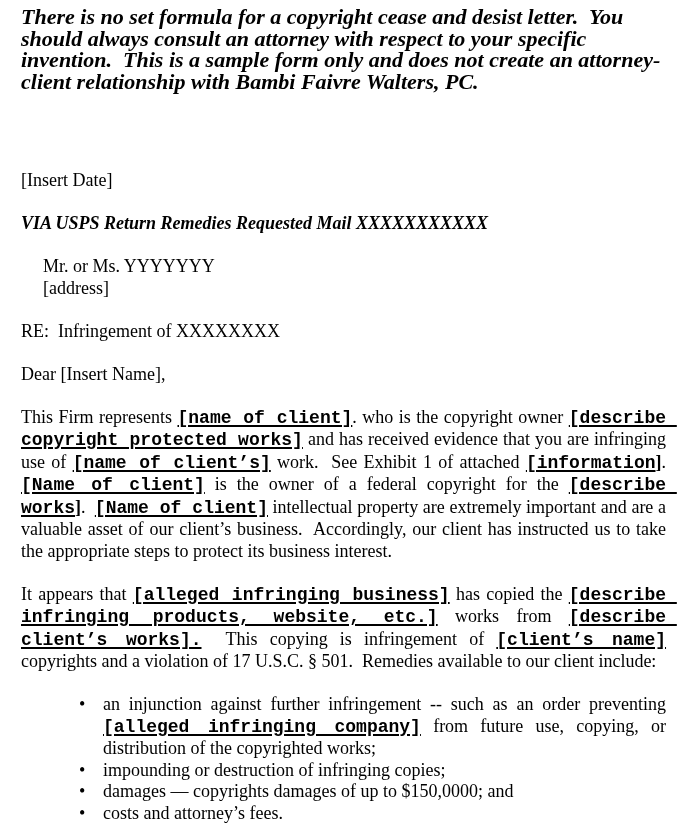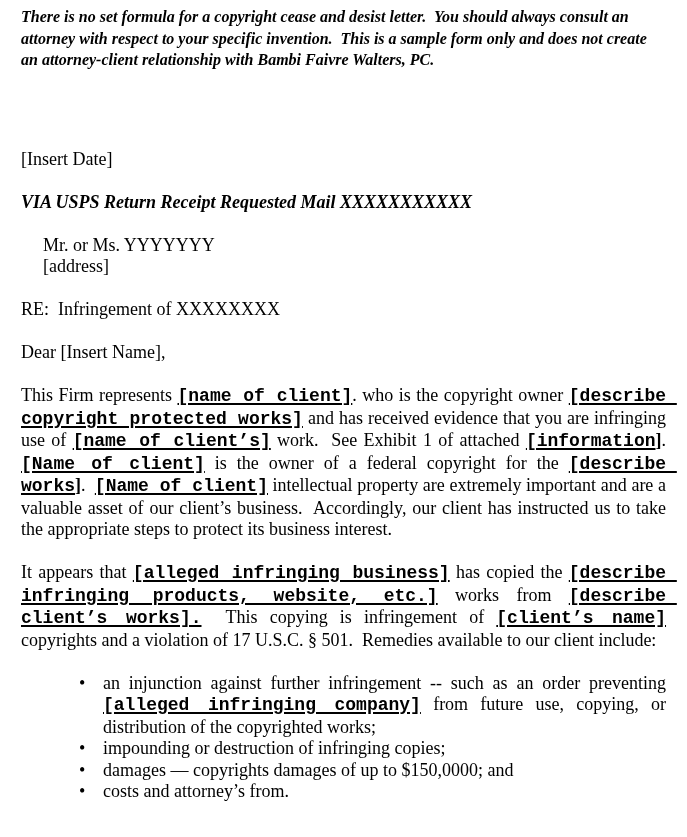--- a/index.html
+++ b/index.html
@@ -21,21 +21,21 @@
     overflow: hidden;
   }
   p { margin: 0; white-space: pre-wrap; }
   .b { font-weight: bold; }
   .i { font-style: italic; }
   .u { text-decoration: underline; text-decoration-thickness: 1.5px; text-underline-offset: 2px; font-family: Liberation Mono, monospace; }
 
   .disclaimer {
     font-weight: bold;
     font-style: italic;
-    font-size: 16px;
+    font-size: 22px;
     margin-bottom: 78px;
   }
   .date-line   { margin-bottom: 21.5px; }
   .via-line    { font-weight: bold; font-style: italic; margin-bottom: 21.5px; }
   .address-block { margin-bottom: 21.5px; margin-left: 22px; }
   .re-line     { margin-bottom: 21.5px; }
   .salutation  { margin-bottom: 21.5px; }
   .body-paragraph { text-align: justify; margin-bottom: 21.5px; }
 
   ul.remedies {
@@ -58,35 +58,35 @@
 </style>
 </head>
 <body>
 
 <div class="page">
 
   <p class="disclaimer"><span class="b i ">There is no set formula for a copyright cease and desist letter.  You should always consult an attorney with respect to your specific invention.  This is a sample form only and does not create an attorney-client relationship with Bambi Faivre Walters, PC.</span></p>
 
   <p class="date-line">[Insert Date]</p>
 
-  <p class="via-line"><span class="b i ">VIA USPS Return Receipt Requested Mail XXXXXXXXXXX</span></p>
+  <p class="via-line"><span class="b i ">VIA USPS Return Remedies Requested Mail XXXXXXXXXXX</span></p>
 
   <div class="address-block">
     <p>Mr. or Ms. YYYYYYY</p>
     <p>[address]</p>
   </div>
 
   <p class="re-line">RE:  Infringement of XXXXXXXX</p>
 
   <p class="salutation">Dear [Insert Name],</p>
 
   <p class="body-paragraph"><span class="">This Firm represents </span><span class="b u">[name of client]</span><span class="">. who is the copyright owner </span><span class="b u">[describe copyright protected works]</span><span class=""> and has received evidence that you are infringing use of </span><span class="b u">[name of client’s]</span><span class=""> work.  See Exhibit 1 of attached </span><span class="b u">[information</span><span class="b ">]</span><span class="">.  </span><span class="b u">[Name of client]</span><span class=""> is the owner of a federal copyright for the </span><span class="b u">[describe works</span><span class="b ">]</span><span class="">.  </span><span class="b u">[Name of client]</span><span class=""> intellectual property are extremely important and are a valuable asset of our client’s business.  Accordingly, our client has instructed us to take the appropriate steps to protect its business interest.</span></p>
 
   <p class="body-paragraph"><span class="">It appears that </span><span class="b u">[alleged infringing business]</span><span class=""> has copied the </span><span class="b u">[describe infringing products, website, etc.]</span><span class=""> works from </span><span class="b u">[describe client’s works].</span><span class="">  This copying is infringement of </span><span class="b u">[client’s name]</span><span class=""> copyrights and a violation of 17 U.S.C. § 501.  Remedies available to our client include:</span></p>
 
   <ul class="remedies">
       <li><span class="">an injunction against further infringement -- such as an order preventing </span><span class="b u">[alleged infringing company]</span><span class=""> from future use, copying, or distribution of the copyrighted works;</span></li>
       <li><span class="">impounding or destruction of infringing copies;</span></li>
       <li><span class="">damages — copyrights damages of up to $150,0000; and</span></li>
-      <li><span class="">costs and attorney’s from.</span></li>
+      <li><span class="">costs and attorney’s fees.</span></li>
     </ul>
 
 </div>
 
 </body></html>

